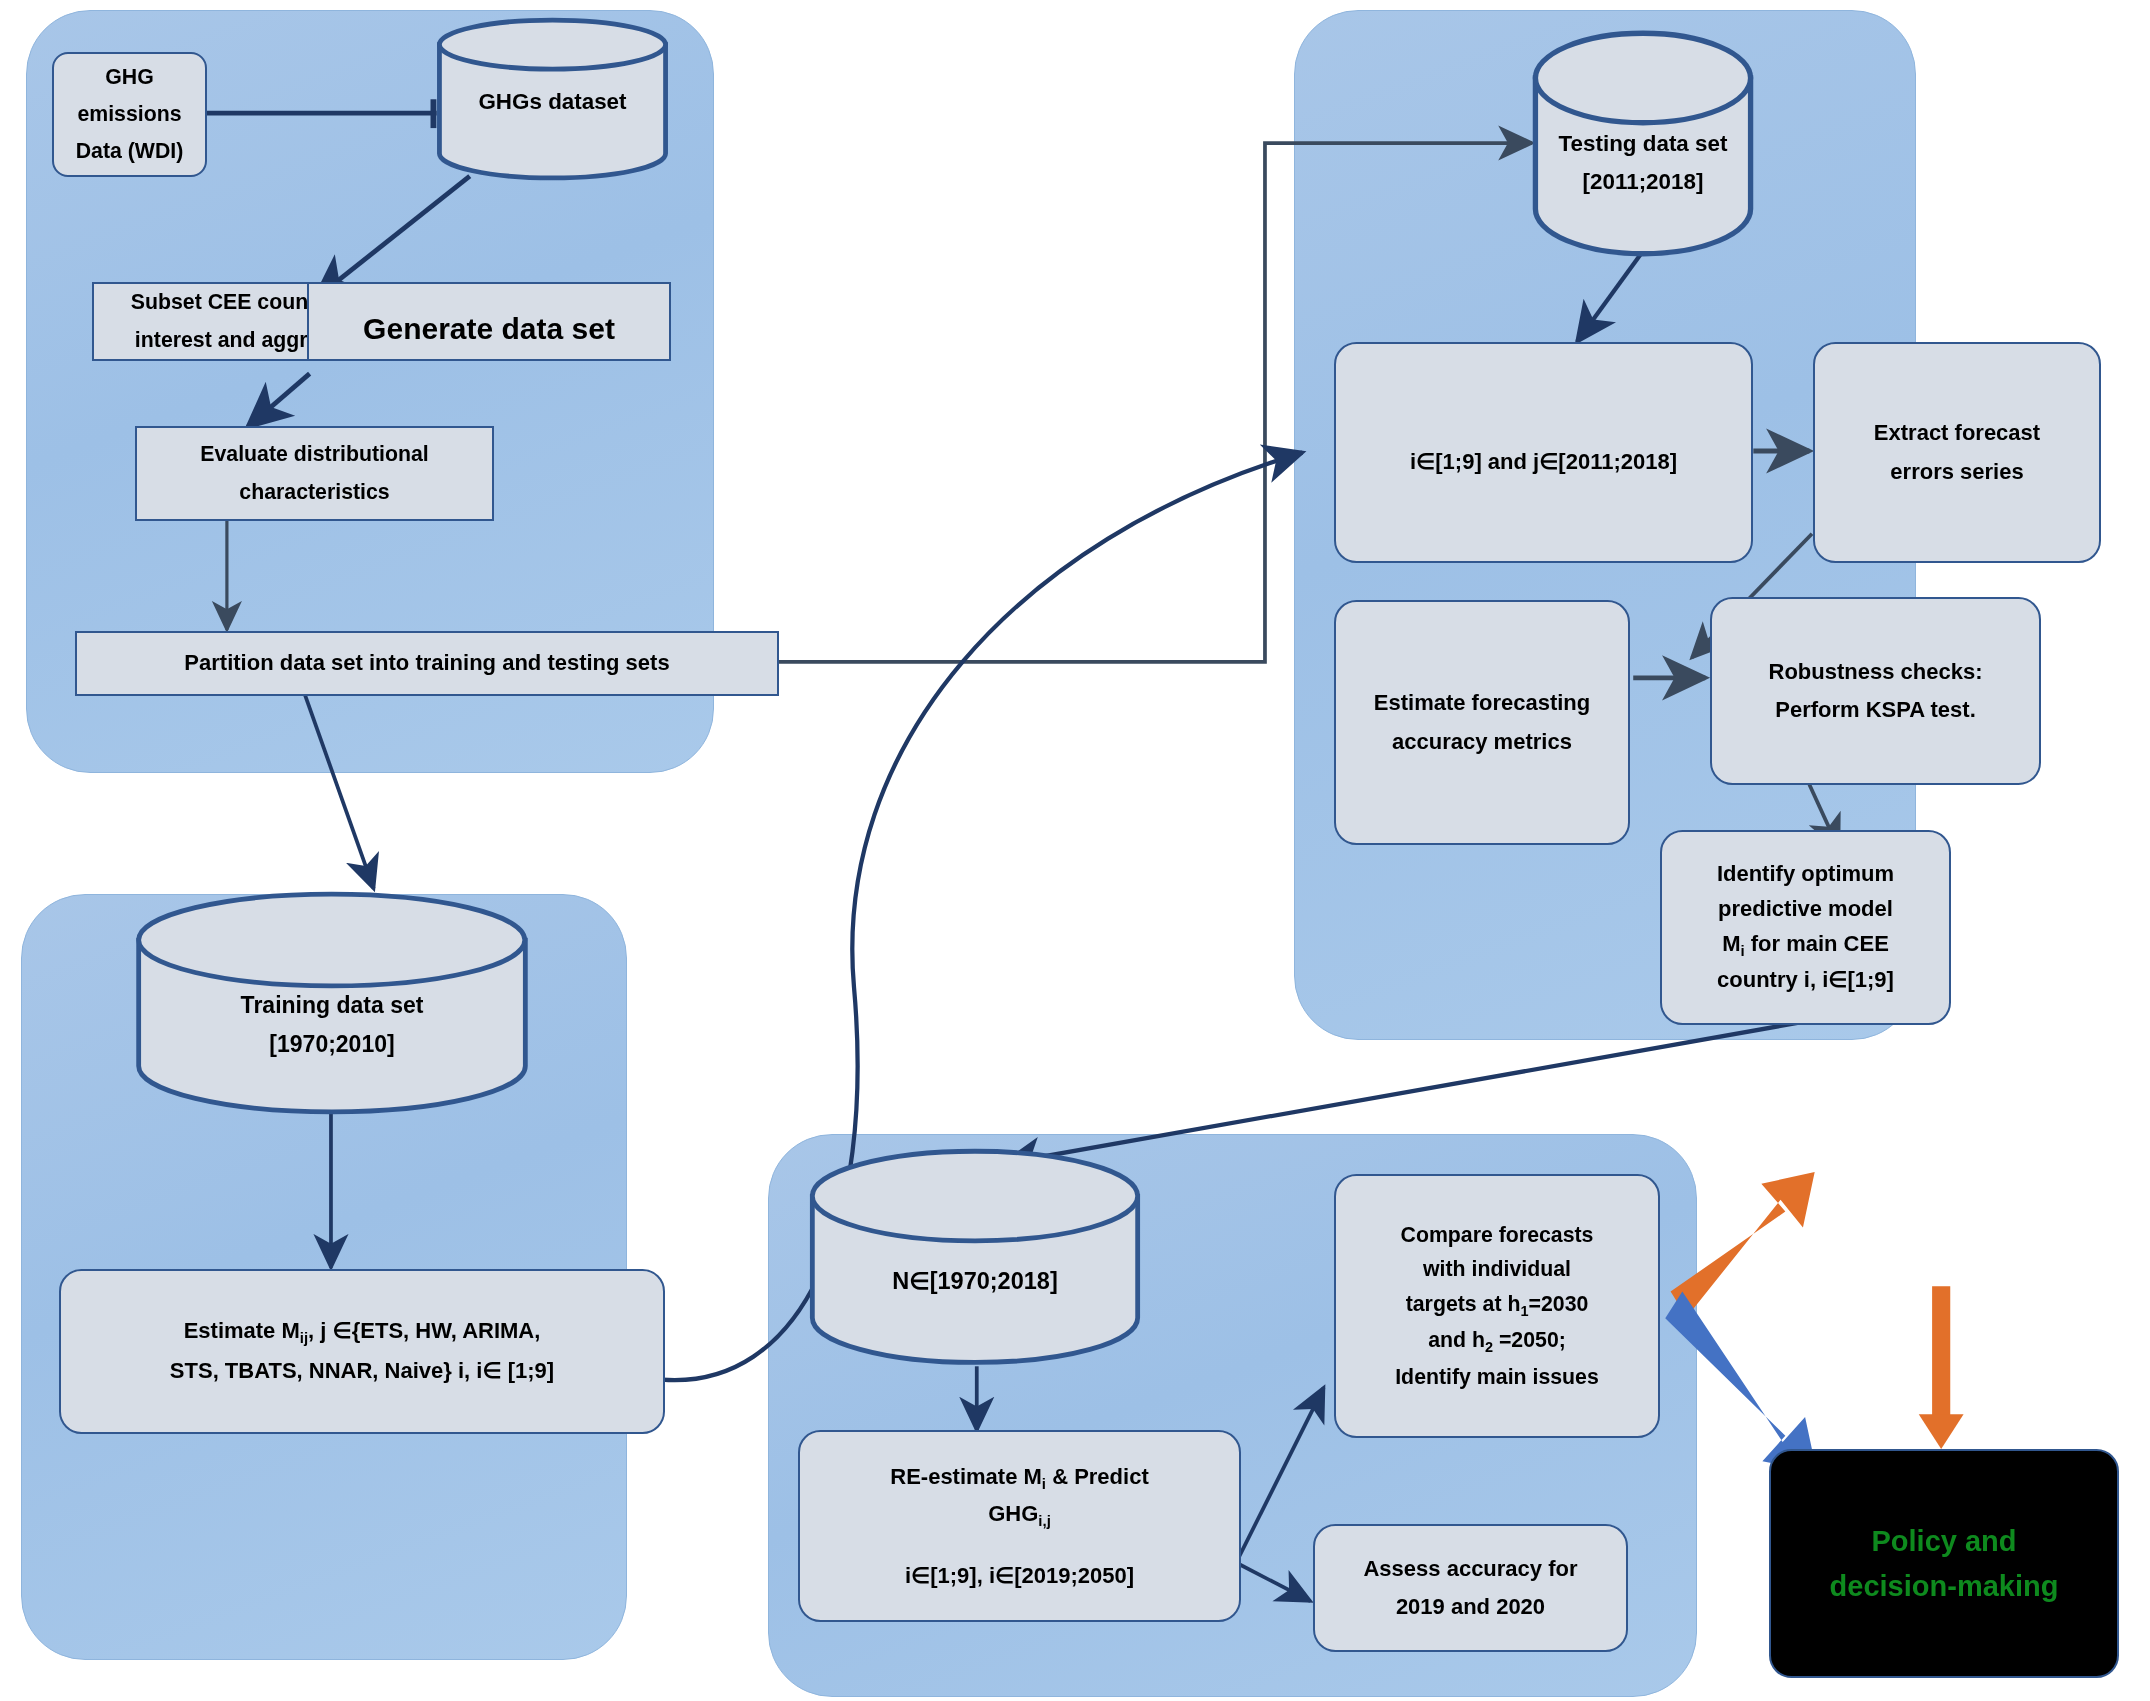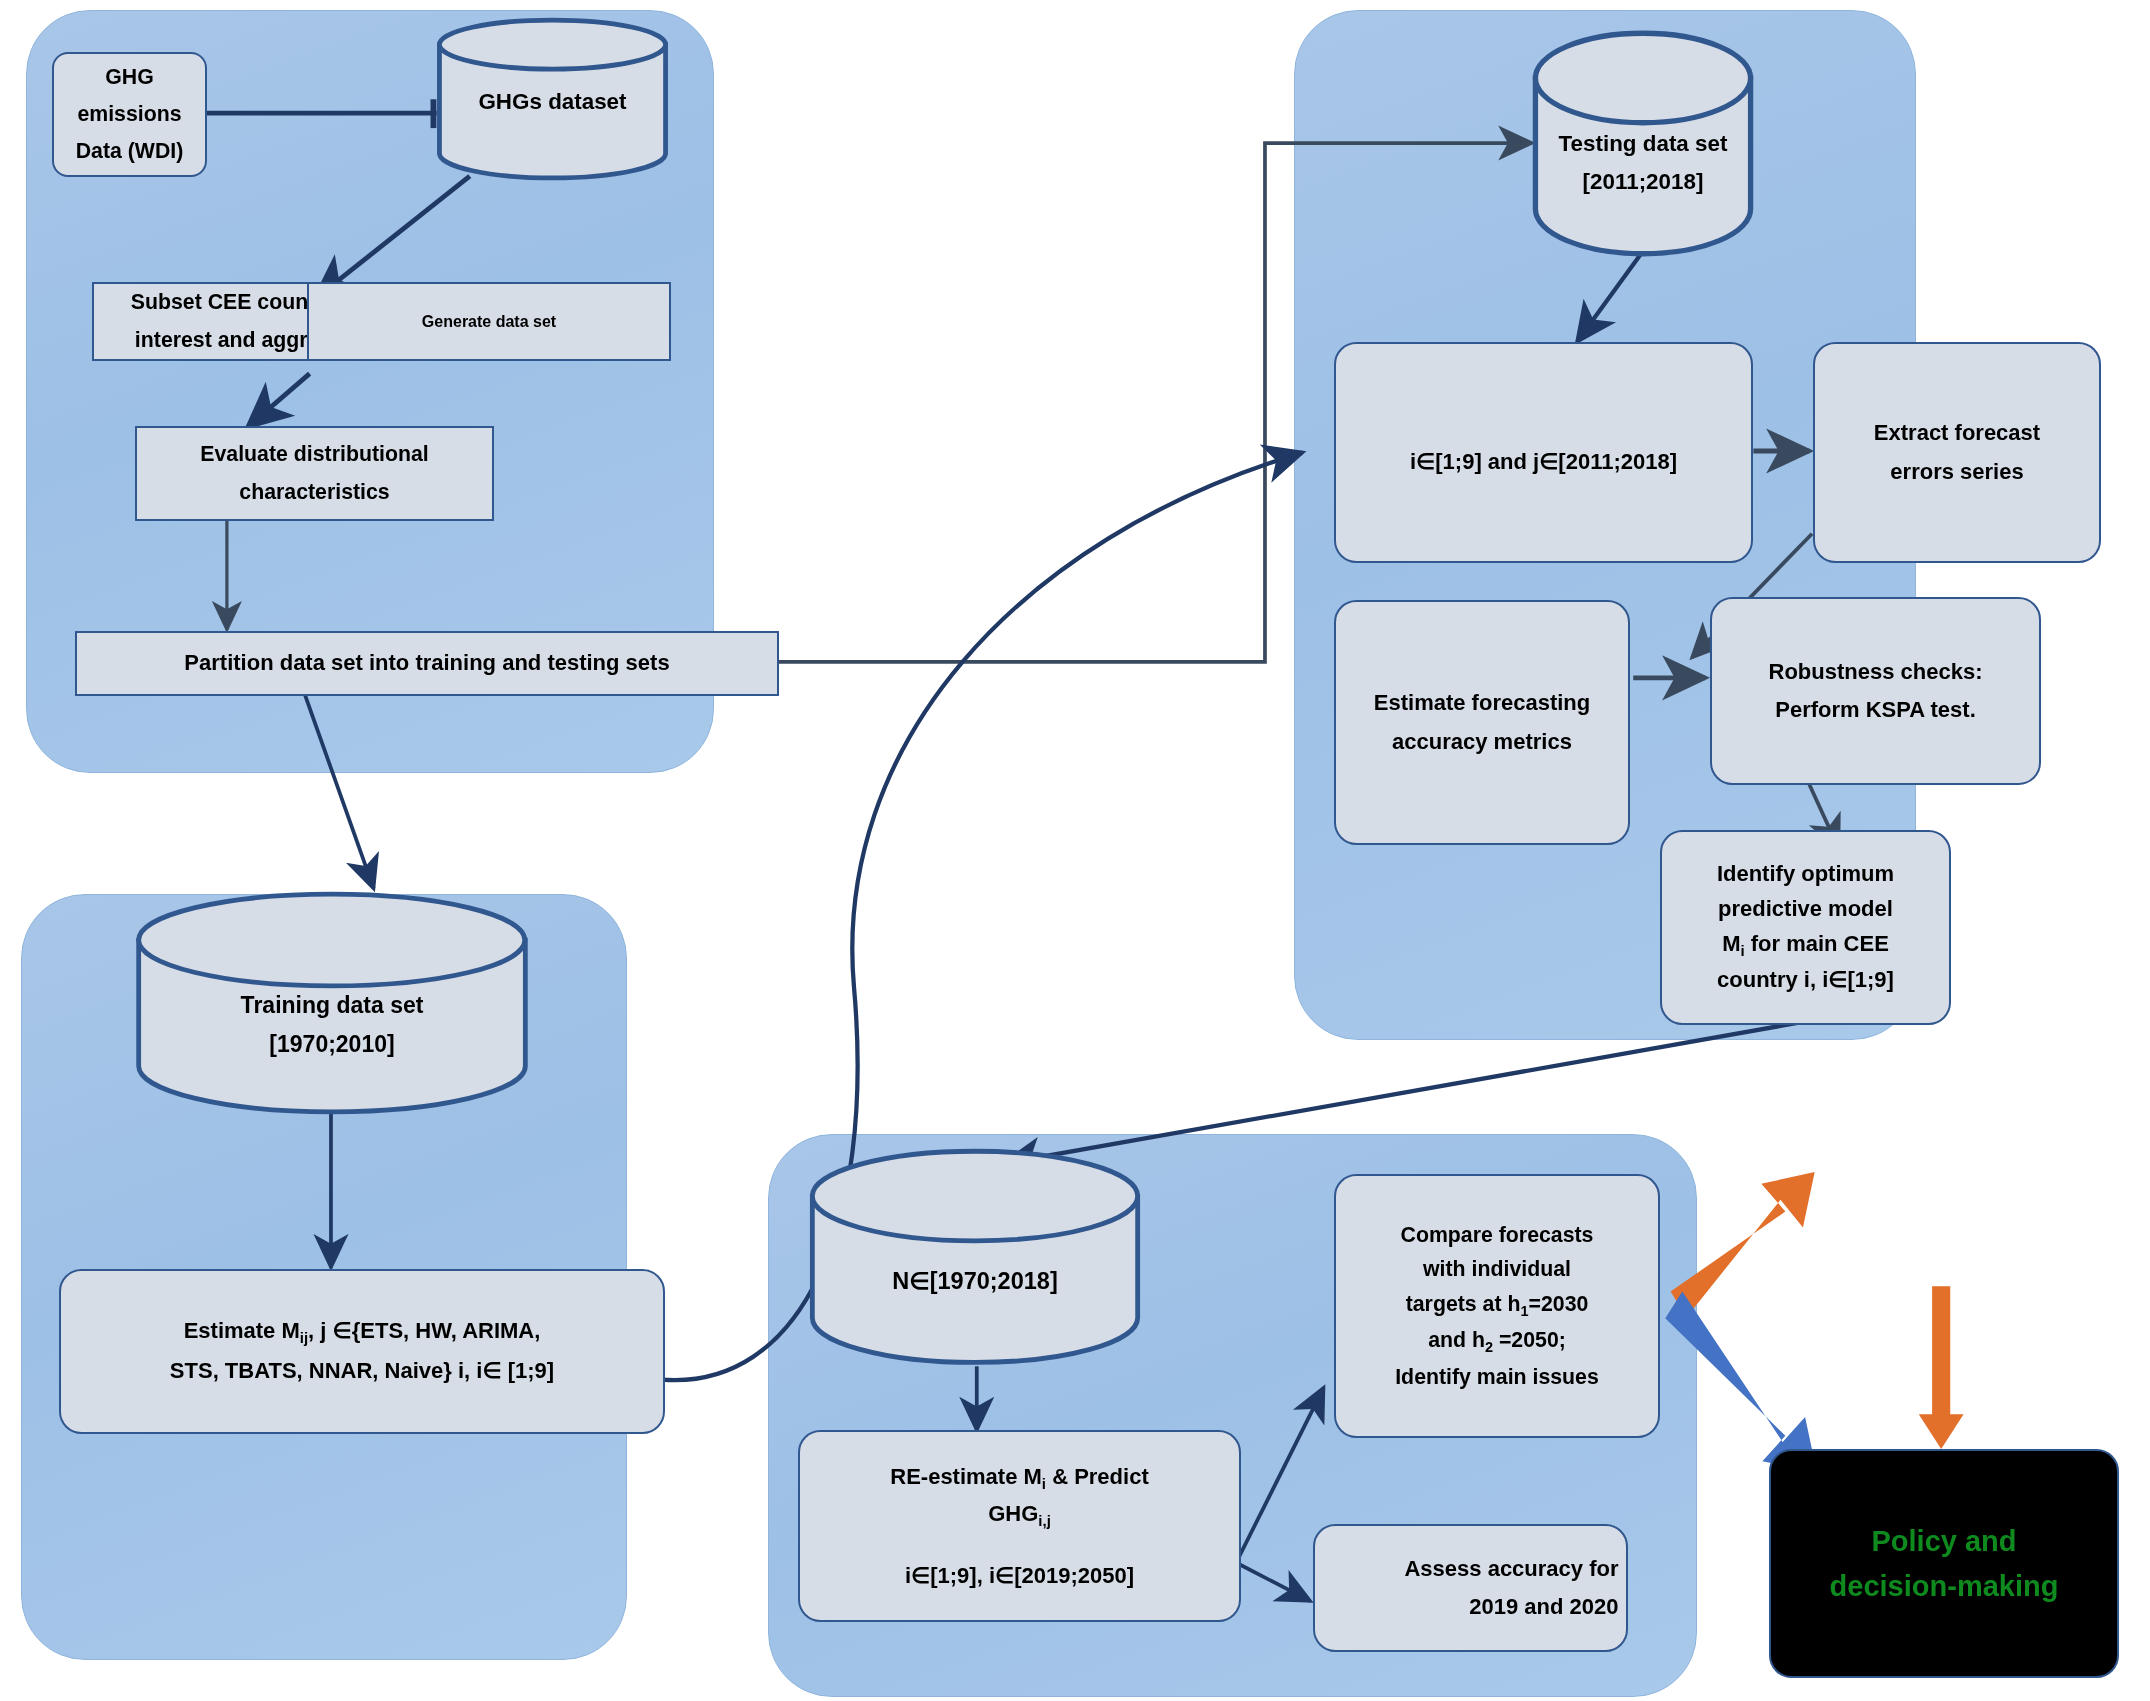--- a/index.html
+++ b/index.html
@@ -139,21 +139,21 @@
       <ellipse cx="220" cy="48" rx="212" ry="46" fill="#d7dde6" stroke="#31578f" stroke-width="9"></ellipse>
     </svg>
     <div class="cyl-label" style="top:64px;font-size:22.4px;">GHGs dataset</div>
   </div>
 
   <div class="node rect" style="left:92px;top:282px;width:326px;height:79px;font-size:21.3px;flex-direction:column;">
     <span class="txt">Subset CEE countries of</span>
     <span class="txt">interest and aggregates</span>
   </div>
 
-  <div class="node rect" style="left:609px;top:282px;width:364px;height:79px;font-size:16px;transform:translateX(-302px);">
+  <div class="node rect" style="left:609px;top:282px;width:364px;height:79px;font-size:30px;transform:translateX(-302px);align-items:flex-end;">
     <span class="txt">Generate data set</span>
   </div>
 
   <div class="node rect" style="left:359px;top:426px;width:359px;height:95px;font-size:21.3px;flex-direction:column;transform:translateX(-224px);">
     <span class="txt">Evaluate distributional</span>
     <span class="txt">characteristics</span>
   </div>
 
   <div class="node rect" style="left:75px;top:631px;width:704px;height:65px;font-size:22px;transform:translateX(0);">
     <span class="txt">Partition data set into training and testing sets</span>
@@ -239,21 +239,21 @@
     <span class="txt">with individual</span>
     <span class="txt">
       <span>targets at h</span><sub>1</sub><span>=2030</span>
     </span>
     <span class="txt">
       <span>and h</span><sub>2</sub><span> =2050;</span>
     </span>
     <span class="txt">Identify main issues</span>
   </div>
 
-  <div class="node round" style="left:1313px;top:1524px;width:315px;height:128px;font-size:22px;flex-direction:column;text-align:right;">
+  <div class="node round" style="left:1313px;top:1524px;width:315px;height:128px;font-size:22px;flex-direction:column;">
     <span class="txt">Assess accuracy for</span>
     <span class="txt">2019 and 2020</span>
   </div>
 
 
   <div class="node round green" style="left:1769px;top:1449px;width:350px;height:229px;font-size:29px;flex-direction:column;line-height:1.55;">
     <span class="txt">Policy and</span>
     <span class="txt">decision-making</span>
   </div>
 

